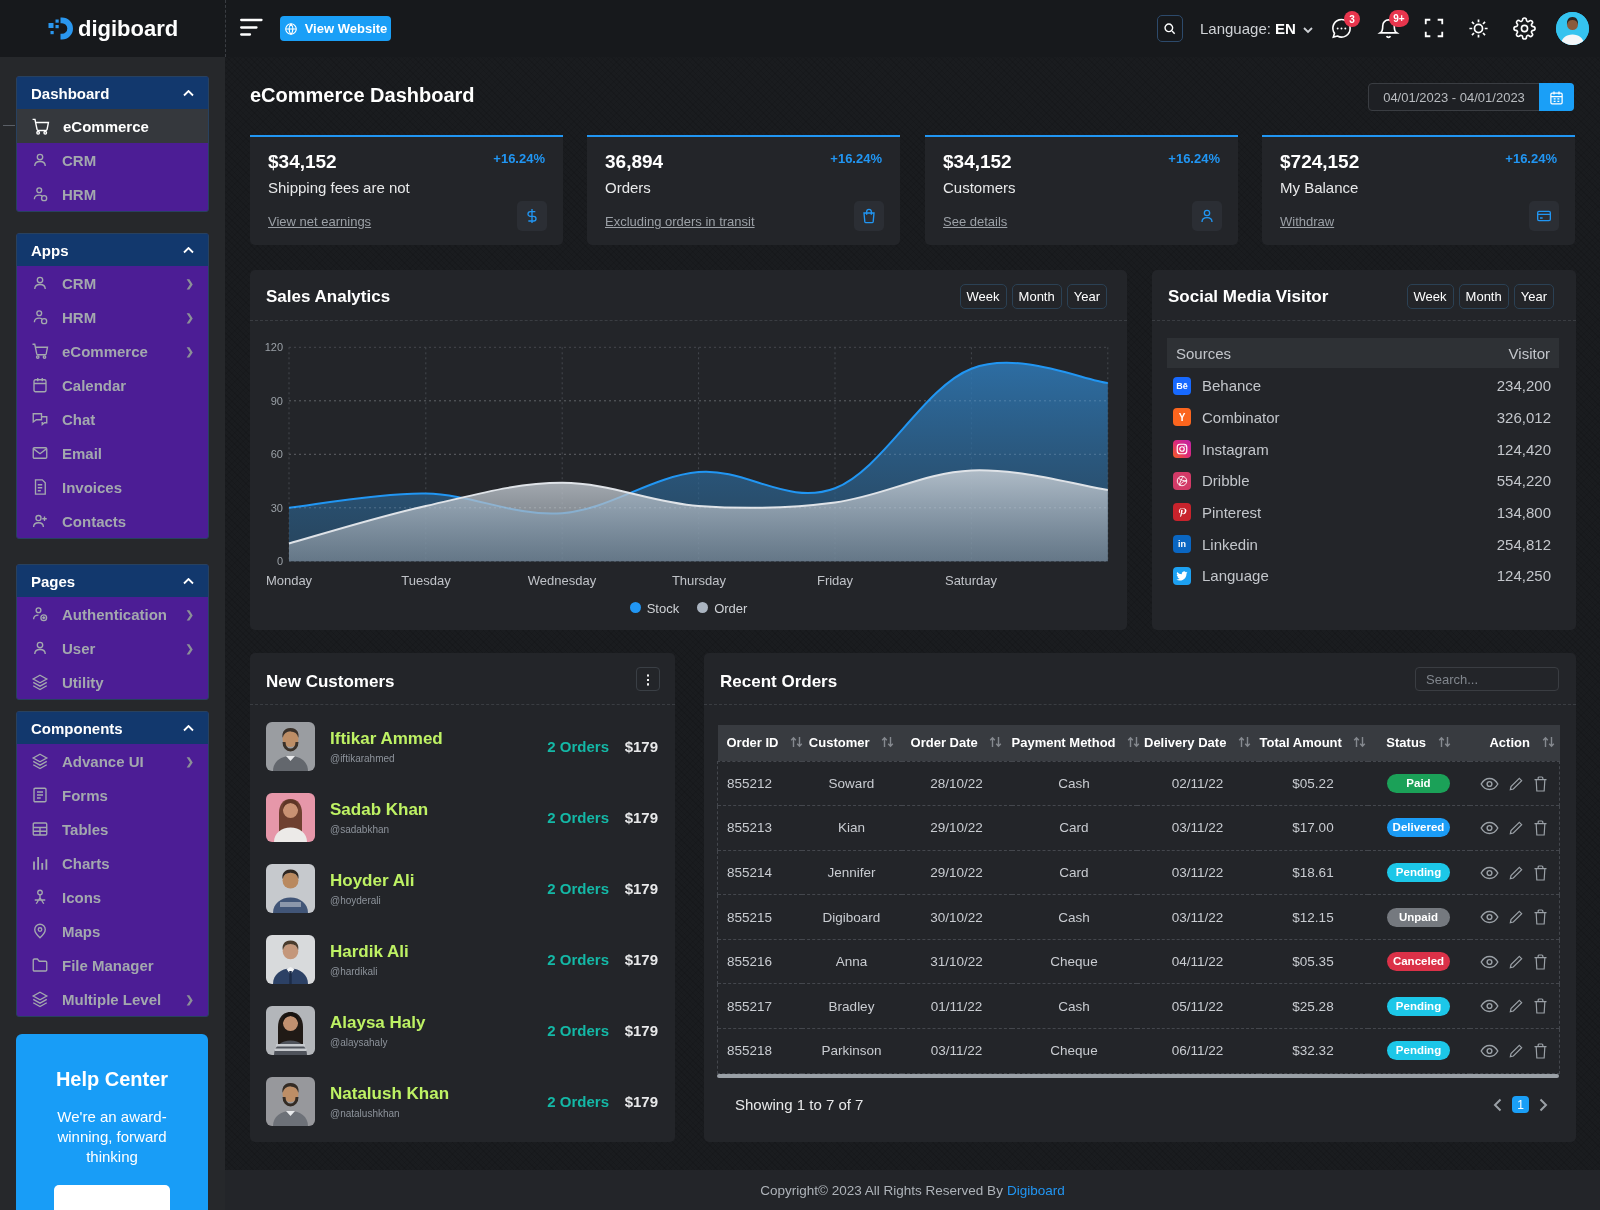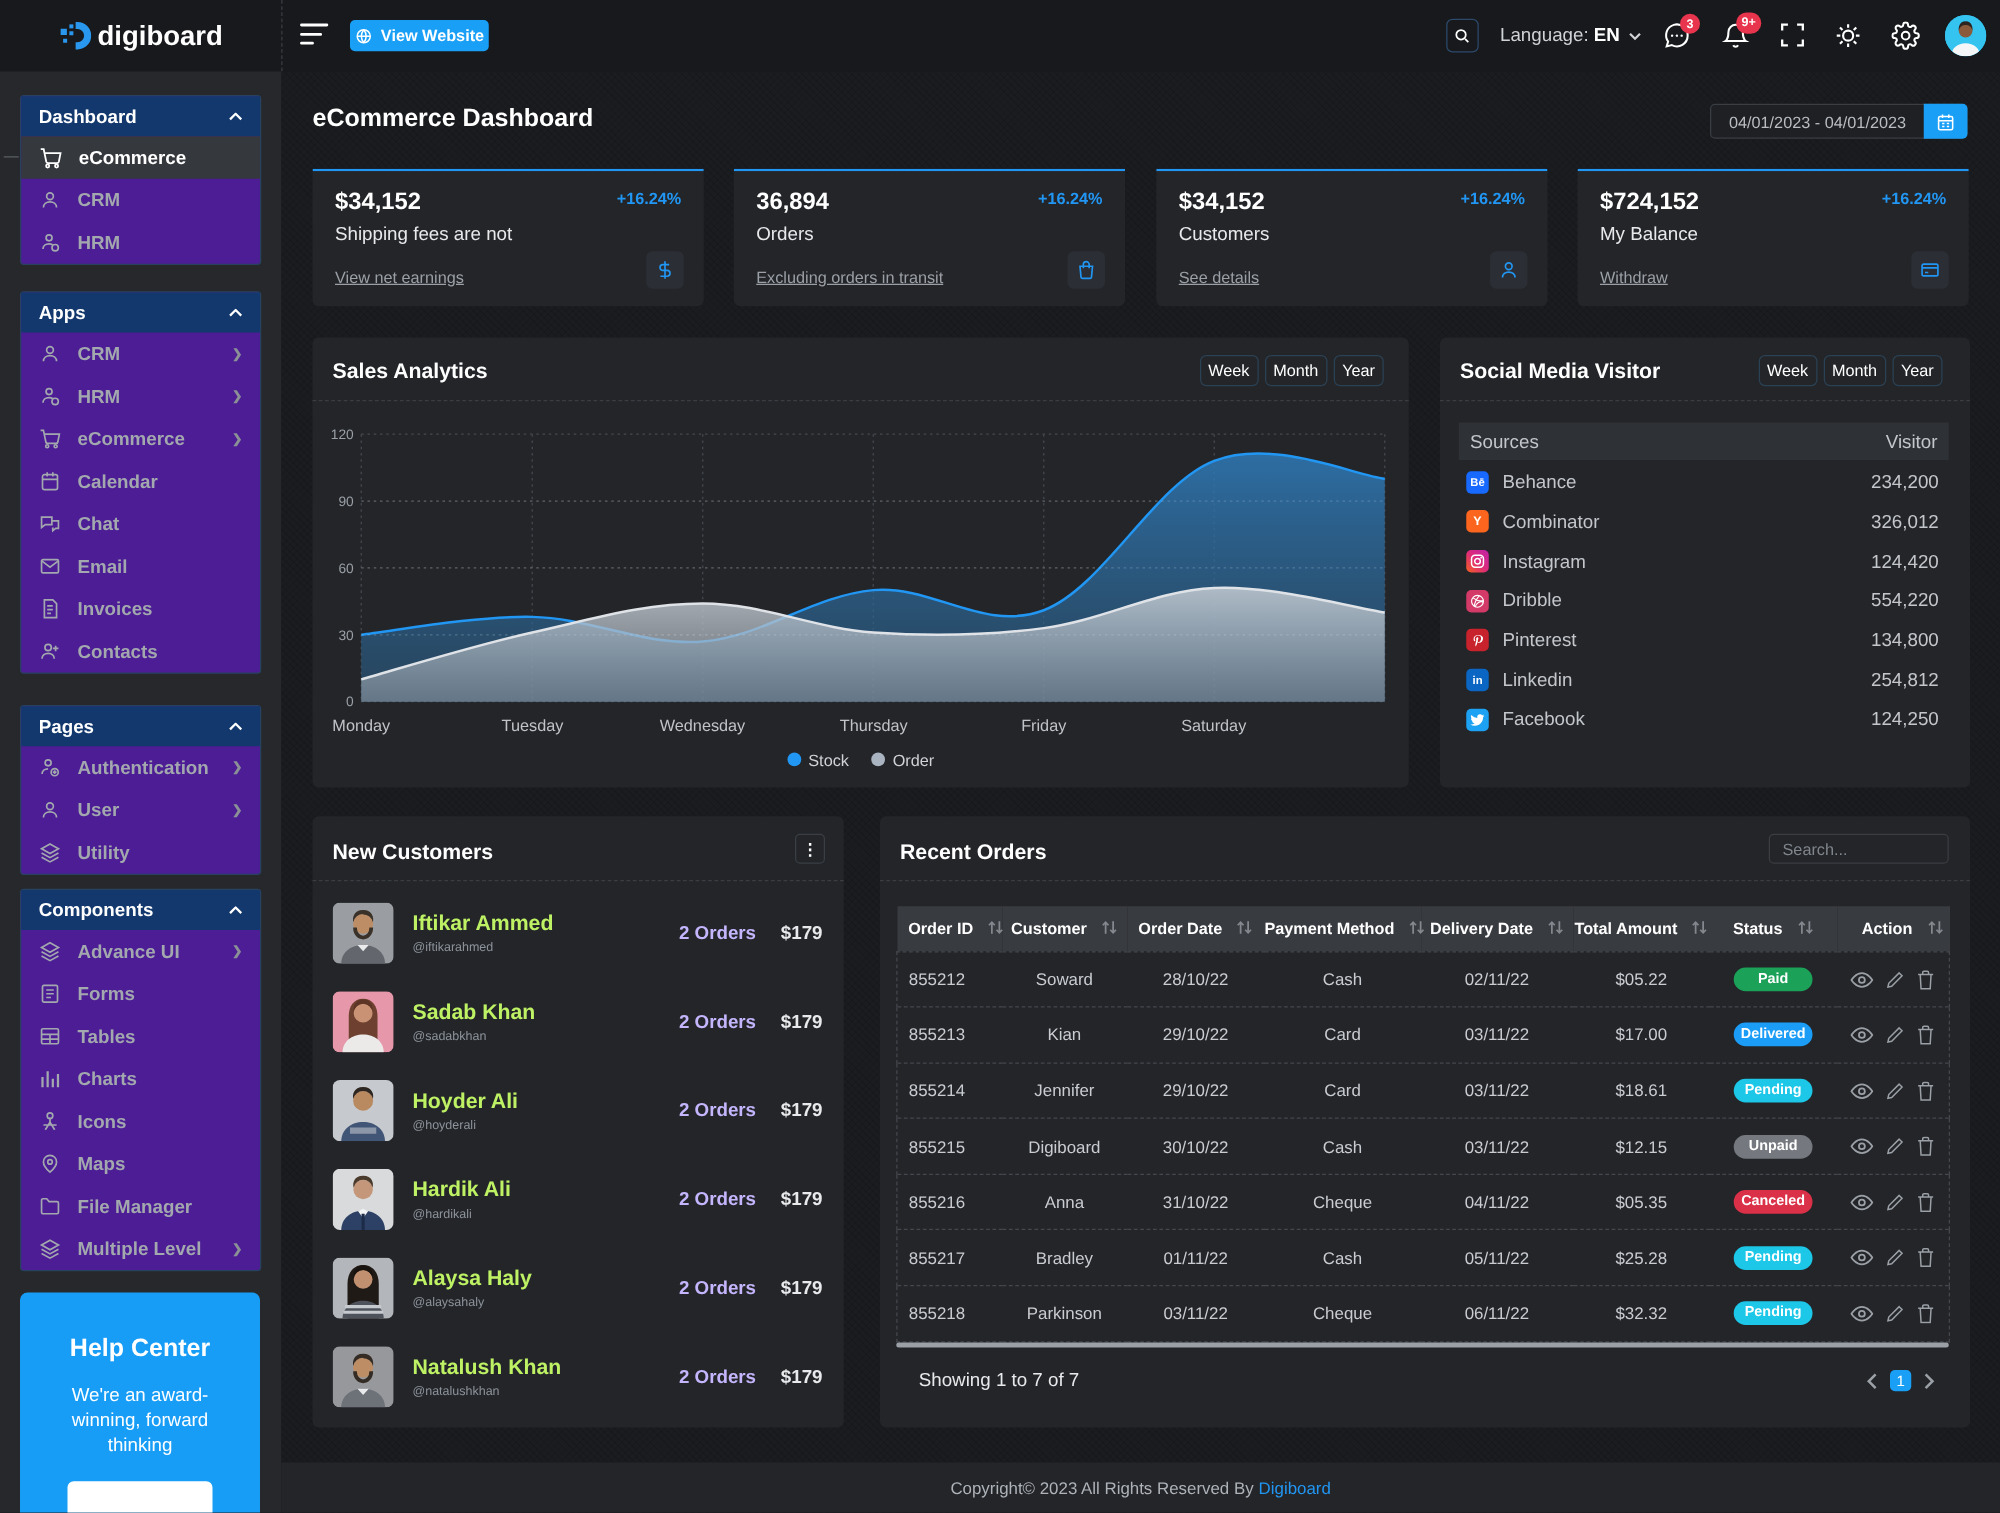--- a/index.html
+++ b/index.html
@@ -50,21 +50,21 @@
 .srow{display:flex;align-items:center;height:31.65px;padding:0 8px 0 6px}
 .srow .nm{color:#c3c6cb;font-size:15px;margin-left:11px}
 .srow .vv{margin-left:auto;color:#c3c6cb;font-size:15px}
 .sic{width:18px;height:18px;border-radius:4px;display:flex;align-items:center;justify-content:center;color:#fff;font-weight:700;flex:0 0 18px}
 
 .ncrow{position:absolute;left:16px;right:16px;height:71px;display:flex;align-items:center}
 .ncava{width:49px;height:49px;border-radius:6px;overflow:hidden;flex:0 0 49px}
 .ncn{margin-left:15px}
 .ncn .n1{color:#bef264;font-size:17px;font-weight:600}
 .ncn .n2{color:#8d939b;font-size:10px;margin-top:4px}
-.ncord{position:absolute;left:273px;width:70px;text-align:center;color:#c4b5fd;font-size:15px;font-weight:600}
+.ncord{position:absolute;left:273px;width:70px;text-align:right;color:#14b8a6;font-size:15px;font-weight:600}
 .ncpr{position:absolute;right:1px;color:#e8e9ea;font-size:15px;font-weight:600}
 
 table.orders{position:absolute;left:13px;top:72px;width:842px;border-collapse:collapse;font-size:13.5px;table-layout:fixed}
 table.orders thead th{background:#383b40;color:#fff;font-weight:700;height:36px;text-align:center;font-size:13px;white-space:nowrap;padding:0}
 table.orders tbody td{height:44.6px;text-align:center;color:#c9ccd1;border-top:1px dashed #44474d}
 
 table.orders td.cl{text-align:left;padding-left:9px;border-left:1px dashed #44474d}
 table.orders td.cr{border-right:1px dashed #44474d}
 table.orders tbody tr:last-child td{border-bottom:1px dashed #44474d}
 .acts{display:inline-flex;align-items:center;gap:9px;vertical-align:middle}
@@ -431,21 +431,21 @@
             <div class="sic" style="background:#0a66c2;font-size:9px">in</div>
             <span class="nm">Linkedin</span>
             <span class="vv">254,812</span>
           </div>
         <div class="srow">
             <div class="sic" style="background:#1da1f2">
               <svg width="12" height="12" viewBox="0 0 24 24" fill="#fff">
                 <path d="M23 5.1c-.8.4-1.7.6-2.6.8a4.6 4.6 0 0 0 2-2.6c-.9.5-1.9.9-2.9 1.1a4.6 4.6 0 0 0-7.9 4.2A13 13 0 0 1 2.2 3.8a4.6 4.6 0 0 0 1.4 6.1c-.7 0-1.5-.2-2.1-.6v.1c0 2.2 1.6 4.1 3.7 4.5-.7.2-1.4.2-2.1.1a4.6 4.6 0 0 0 4.3 3.2A9.2 9.2 0 0 1 .6 19.1 13 13 0 0 0 7.7 21c8.5 0 13.2-7 13.2-13.2v-.6c.9-.6 1.6-1.4 2.1-2.1z"></path>
               </svg>
             </div>
-            <span class="nm">Facebook</span>
+            <span class="nm">Language</span>
             <span class="vv">124,250</span>
           </div>
       </div>
     </div>
   </div>
 
   <div class="panel" style="left:25px;top:596px;width:425px;height:489px">
     <div class="ptitle" style="position:absolute;left:16px;top:19px">New Customers</div>
     <div style="position:absolute;right:15px;top:14px;width:24px;height:24px;border:1px solid #3a3f45;border-radius:4px;color:#fff;display:flex;align-items:center;justify-content:center;font-size:13px;font-weight:700;letter-spacing:0">⋮</div>
     <div class="dash-sep" style="top:51px"></div>

